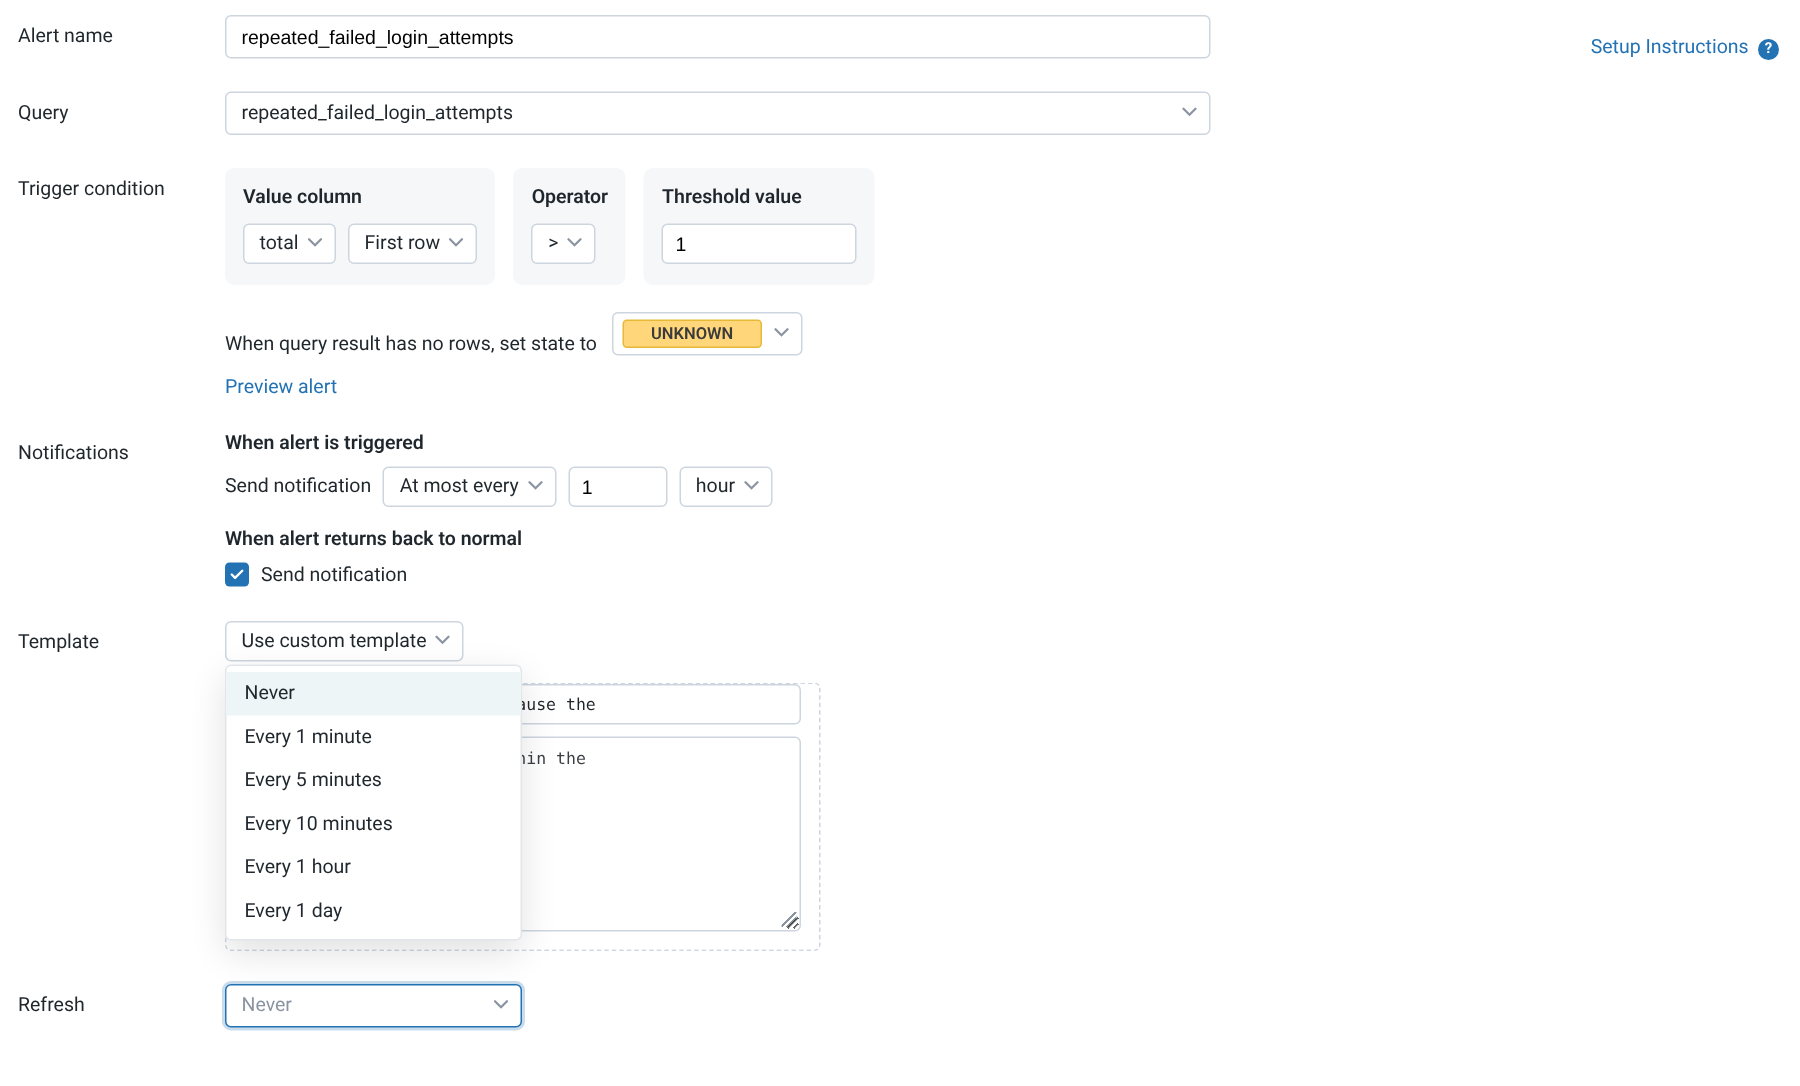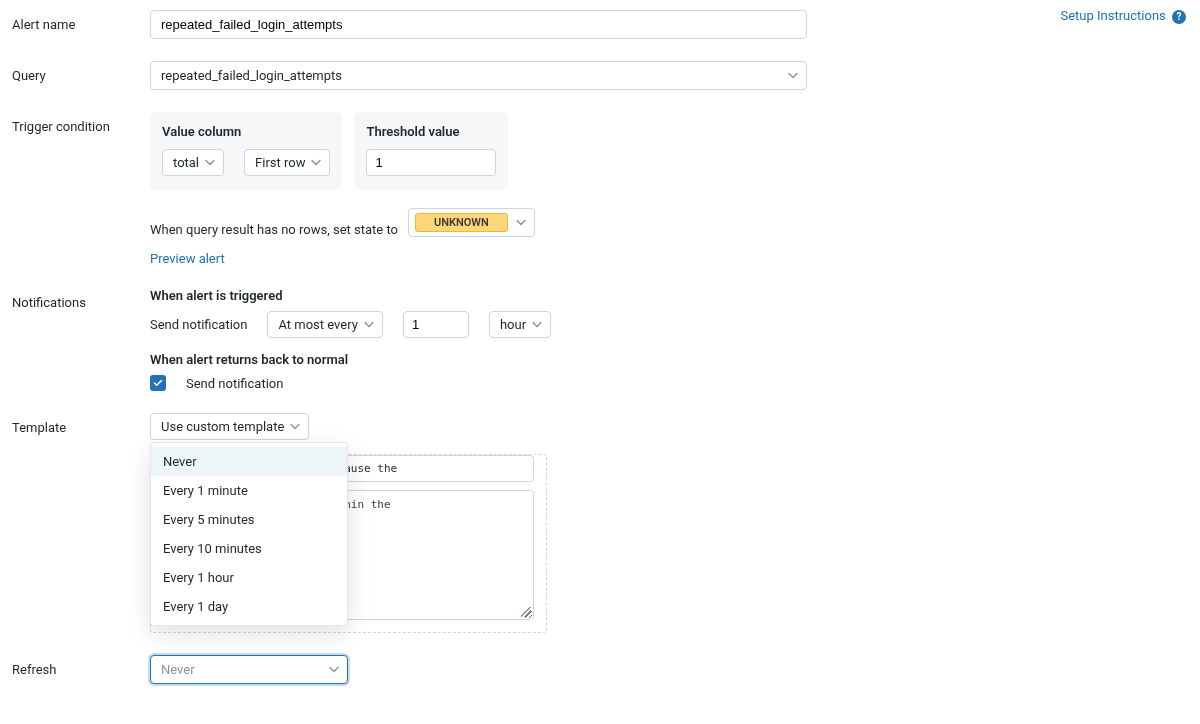--- a/index.html
+++ b/index.html
@@ -8,21 +8,21 @@
     padding: 10px 12px;
     font-family: -apple-system, BlinkMacSystemFont, "Segoe UI", Roboto, "Helvetica Neue", Arial, sans-serif;
     font-size: 13px;
     color: #1f272d;
     background: #fff;
     width: 1200px;
     position: relative;
   }
   .setup-link {
     position: absolute;
-    top: 8px;
+    top: 24px;
     right: 14px;
     color: #2272b4;
     font-size: 13px;
     cursor: pointer;
   }
   .setup-link .q {
     display: inline-flex;
     align-items: center;
     justify-content: center;
     width: 14px; height: 14px;
@@ -83,21 +83,21 @@
     background: #f5f7f9;
     border-radius: 6px;
     padding: 12px 12px 14px 12px;
   }
   .panel-label {
     font-weight: 600;
     font-size: 13px;
     margin-bottom: 10px;
     color: #1f272d;
   }
-  .inline { display:inline-flex; align-items:center; gap:20px; }
+  .inline { display:inline-flex; align-items:center; gap:8px; }
   .select-sm {
     border:1px solid #cdd5df;
     border-radius:4px;
     background:#fff;
     padding:5px 24px 5px 10px;
     font-size:13px;
     position:relative;
     display:inline-flex;
     align-items:center;
     cursor:pointer;
@@ -299,20 +299,29 @@
           </div>
           <div class="select-sm" style="min-width:70px">
             <span>First row</span>
             <span class="caret"><svg class="caret-svg" viewBox="0 0 10 6">
                   <path d="M1 1l4 4 4-4" stroke="#8b95a1" stroke-width="1.5" fill="none" stroke-linecap="round"></path>
                 </svg></span>
           </div>
         </div>
       </div>
       <div class="panel">
+        <div class="panel-label">Operator</div>
+        <div class="select-sm" style="min-width:36px">
+          <span>&gt;</span>
+          <span class="caret"><svg class="caret-svg" viewBox="0 0 10 6">
+                <path d="M1 1l4 4 4-4" stroke="#8b95a1" stroke-width="1.5" fill="none" stroke-linecap="round"></path>
+              </svg></span>
+        </div>
+      </div>
+      <div class="panel">
         <div class="panel-label">Threshold value</div>
         <input class="num-input" style="width: 130px;" value="1">
       </div>
     </div>
 
     <div class="no-rows">
       <span>When query result has no rows, set state to</span>
       <div class="select-state">
         <span class="badge-unknown">UNKNOWN</span>
         <span class="caret"><svg class="caret-svg" viewBox="0 0 10 6">

